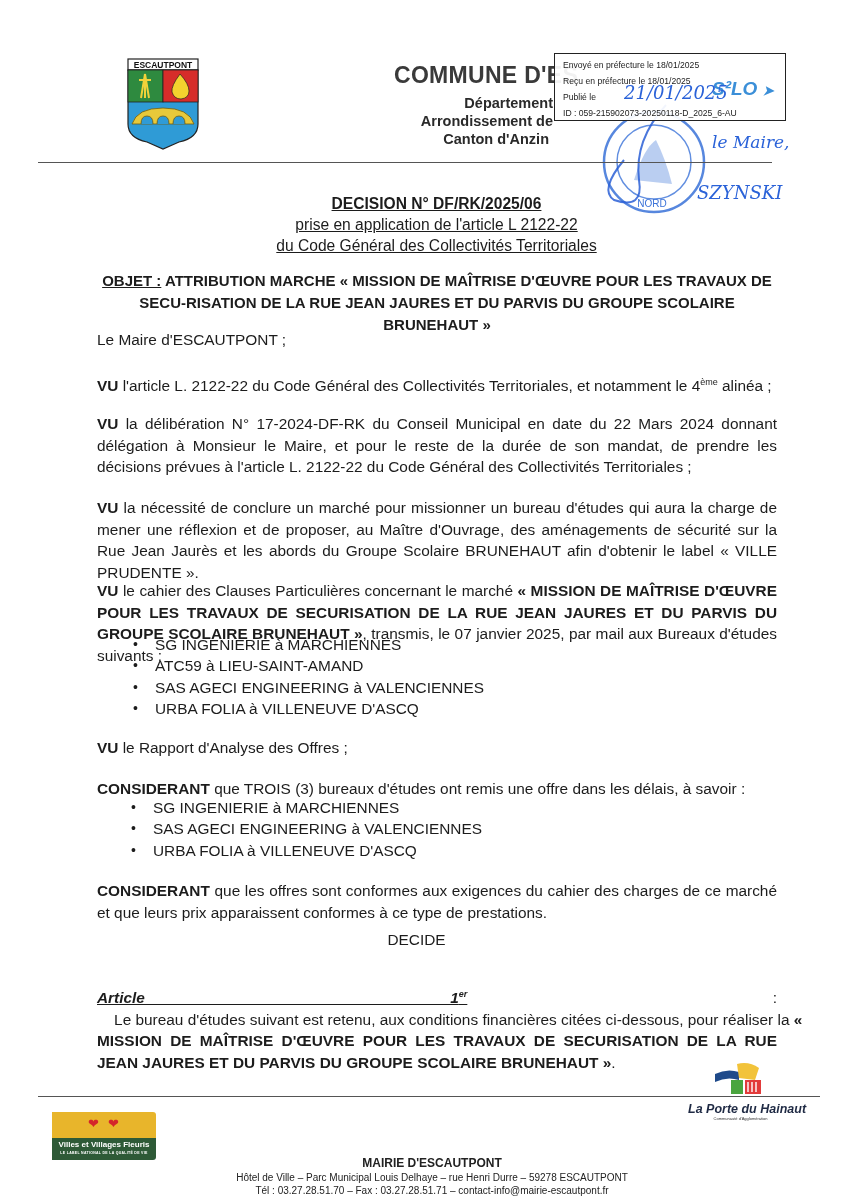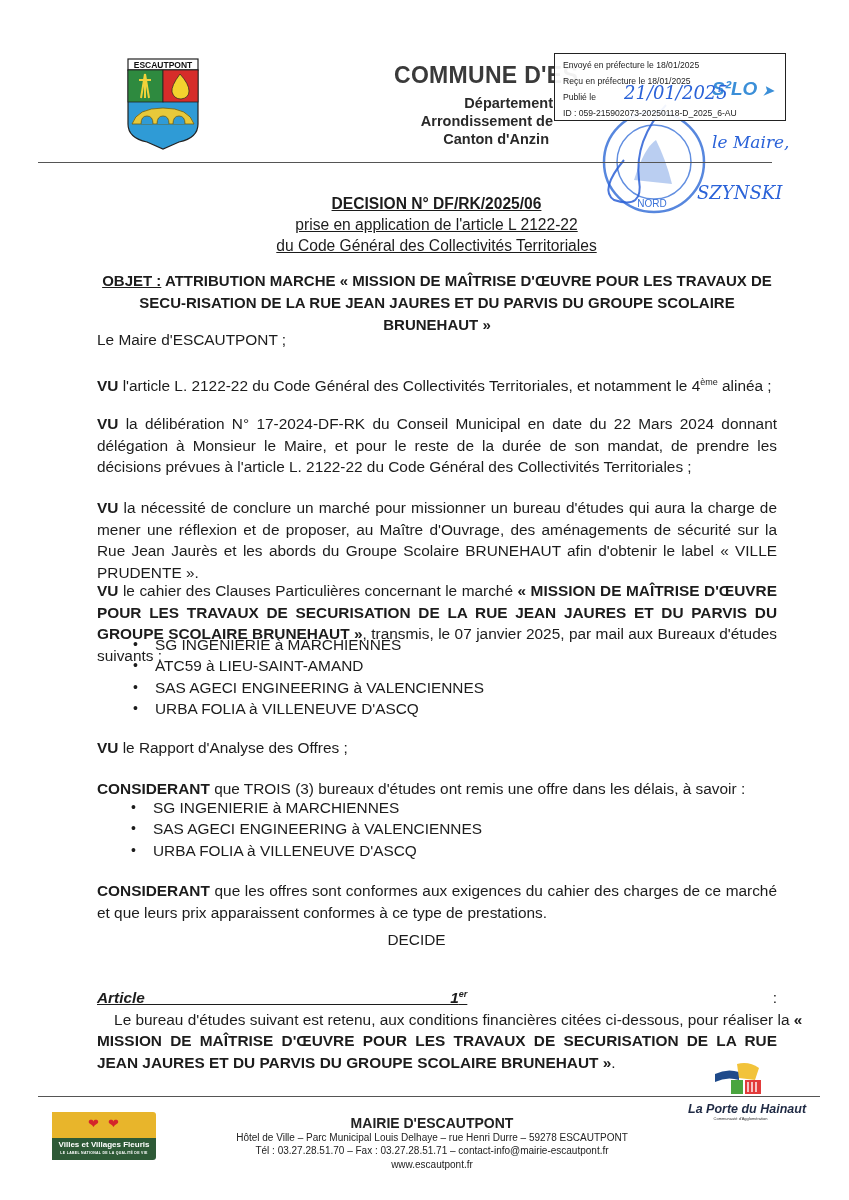--- a/index.html
+++ b/index.html
@@ -45,21 +45,21 @@
 
   
   .ftr-rule { left: 38px; top: 1096px; width: 770px; border-top: 1.5px solid #555; }
   .vvf { left: 40px; top: 1112px; width: 104px; height: 48px; border-radius: 3px; overflow: hidden; }
   .vvf .top { height: 26px; background: #e8b52b; position: relative; }
   .vvf .bot { height: 22px; background: #2e5a37; color: #fff; font-family: "Liberation Sans", sans-serif; font-size: 8px;
               font-weight: bold; text-align: center; line-height: 13px; }
   .vvf .bot small { display: block; font-size: 3.5px; line-height: 5px; letter-spacing: 0.3px; }
   .heart { position: absolute; top: 6px; width: 12px; height: 11px; color: #d4252a; font-size: 13px; line-height: 11px; }
   .ftr-center { left: 190px; top: 1117px; width: 460px; text-align: center; font-size: 10px; line-height: 13.5px; color: #222; }
-  .ftr-center .t { font-weight: bold; font-size: 14px; }
+  .ftr-center .t { font-weight: bold; font-size: 12px; margin-top: 40px; }
   .lph { left: 676px; top: 1062px; width: 105px; text-align: center; }
   .lph-name { font-family: "Liberation Sans", sans-serif; font-style: italic; font-weight: bold; font-size: 12.5px; color: #1f2a44; white-space: nowrap; }
   .lph-sub { font-size: 4px; color: #333; }
   .pager { left: 717px; top: 1172px; width: 20px; height: 16px; background: #9aa0a6; color: #1a1a1a; font-family: "Liberation Sans", sans-serif;
            font-size: 13px; line-height: 16px; text-align: left; font-weight: bold; margin-top: 40px; }
 </style>
 </head>
 <body>
 
 <div class="abs crest">

